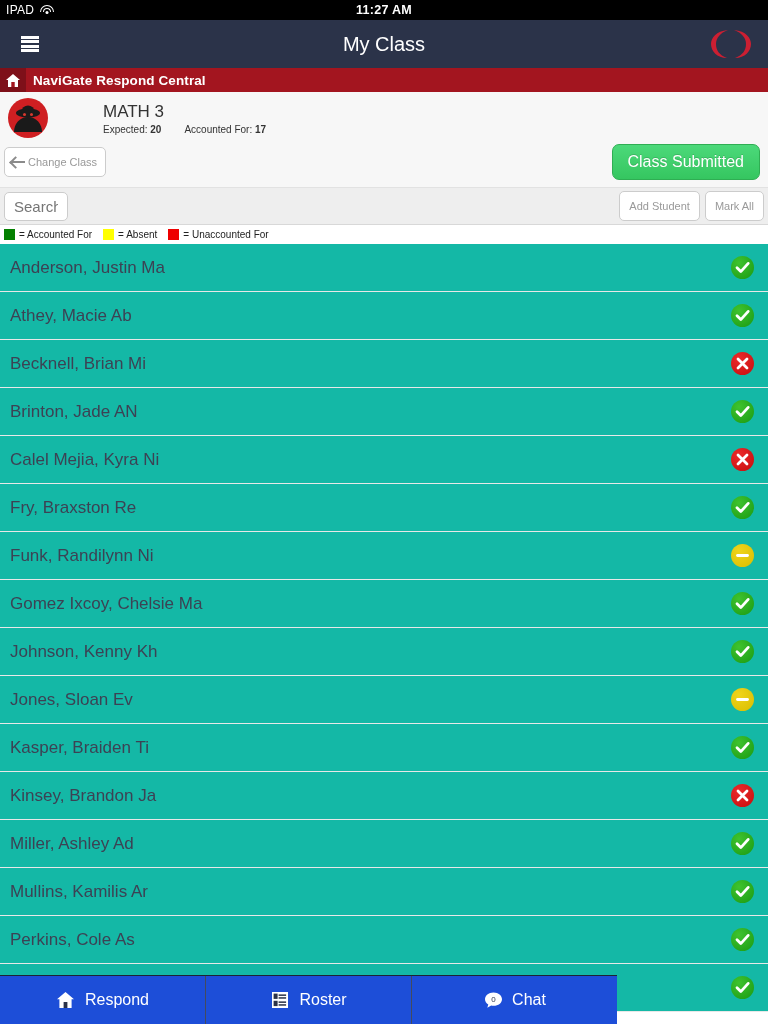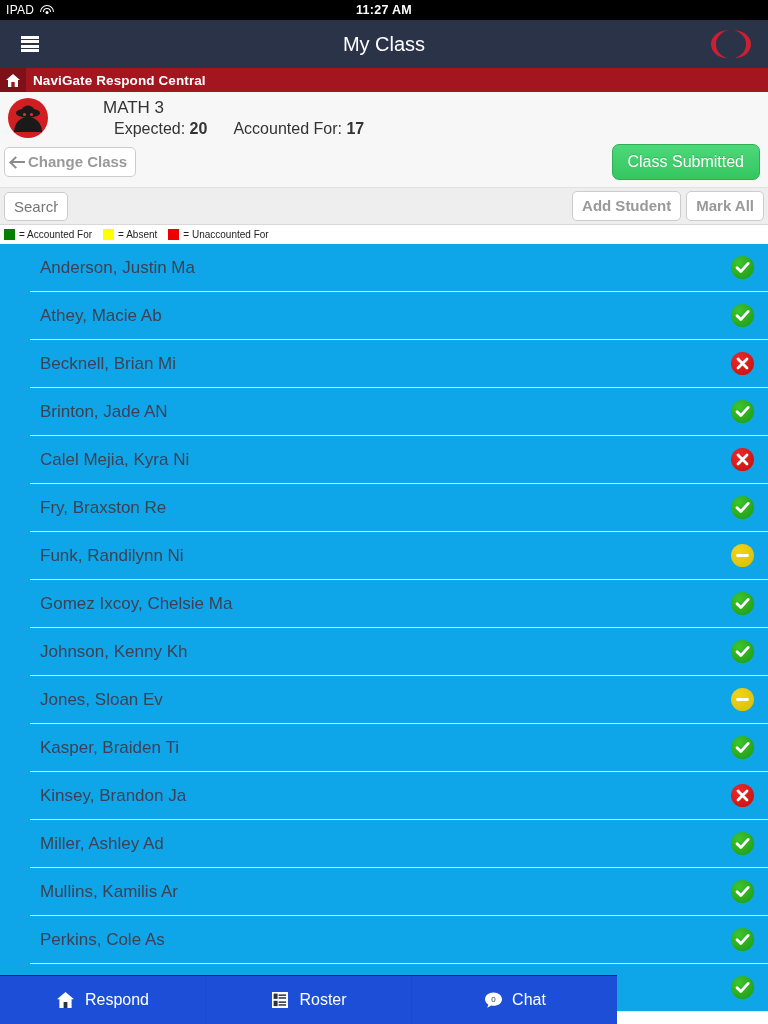--- a/index.html
+++ b/index.html
@@ -57,30 +57,30 @@
   .redbar-text { color: #ffffff; font-size: 13.5px; font-weight: bold;
                  padding-left: 7px; letter-spacing: .1px; }
 
   
   .classinfo { background: #f7f7f7; padding: 6px 0 0 0; border-bottom: 1px solid #e2e2e2; }
   .ci-row { display: flex; align-items: center; padding: 0 8px; gap: 46px; }
   .avatar { width: 40px; height: 40px; border-radius: 50%; background: #cf1f22;
             flex: 0 0 auto; position: relative; overflow: hidden; }
   .ci-text { padding-left: 9px; }
   .ci-title { font-size: 17px; color: #333; line-height: 20px; }
-  .ci-sub { font-size: 16px; color: #333; margin-top: 2px; margin-left: 11px; }
+  .ci-sub { font-size: 10px; color: #333; margin-top: 2px; }
   .ci-sub b { font-weight: bold; }
   .ci-sub .sep { display: inline-block; width: 18px; }
 
   .ci-actions { display: flex; align-items: center; justify-content: space-between;
                 padding: 6px 8px 7px 4px; }
   .btn {
     background: #ffffff; border: 1px solid #cccccc; border-radius: 5px;
-    color: #999999; font-size: 15px; padding: 5px 9px;
-    font-family: "Liberation Sans", sans-serif; cursor: pointer; line-height: 18px; font-weight: bold;
+    color: #999999; font-size: 11px; padding: 5px 9px;
+    font-family: "Liberation Sans", sans-serif; cursor: pointer; line-height: 18px;
   }
   .btn-change { display: flex; align-items: center; gap: 2px; padding: 5px 8px 5px 6px; }
   .arrow-left { display: inline-block; width: 15px; height: 13px; position: relative; }
   .arrow-left::before { content: ""; position: absolute; left: 0; top: 5px;
                         width: 14px; height: 2.6px; background: #8b8b8b; }
   .arrow-left::after { content: ""; position: absolute; left: 0px; top: 2.5px;
                        width: 7px; height: 7px; border-left: 2.6px solid #8b8b8b;
                        border-bottom: 2.6px solid #8b8b8b; transform: rotate(45deg); }
   .btn-submitted {
     background: linear-gradient(#4cd97a, #35c660); border: 1px solid #2fae53;
@@ -102,21 +102,21 @@
   }
   .sb-btns { display: flex; gap: 5px; }
 
   
   .legend { display: flex; align-items: center; gap: 5px; padding: 3px 4px 3px 4px;
             font-size: 10px; color: #222; height: 19px; }
   .legend .sw { width: 11px; height: 11px; display: inline-block; }
   .legend .item { display: flex; align-items: center; gap: 4px; margin-right: 6px; }
 
   
-  .list { background: #0ea5e9; padding-left: 30px; }
+  .list { background: #14b8a6; }
   .row {
     height: 48px; display: flex; align-items: center; justify-content: space-between;
     border-bottom: 1px solid #e8e8e8; padding: 0 14px 0 10px; cursor: pointer;
   }
   .row-name { font-size: 17px; color: #3c4254; }
   .badge { width: 23px; height: 23px; border-radius: 50%; position: relative; flex: 0 0 auto; }
   .badge.ok { background: radial-gradient(circle at 35% 30%, #3fc32f, #1a9a12); }
   .badge.no { background: radial-gradient(circle at 35% 30%, #ec2a2a, #c50d0d); }
   .badge.ab { background: radial-gradient(circle at 35% 30%, #f0d41b, #d8bd00); }
   .badge svg { position: absolute; left: 0; top: 0; }

